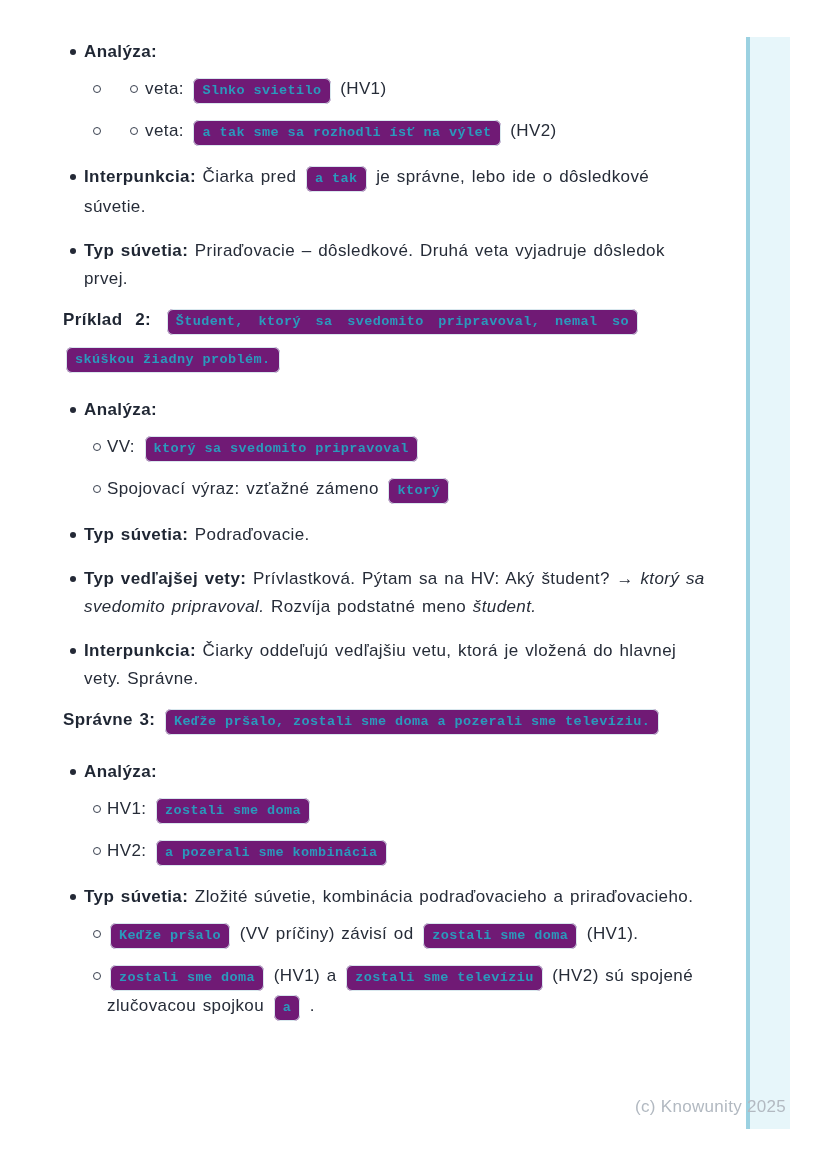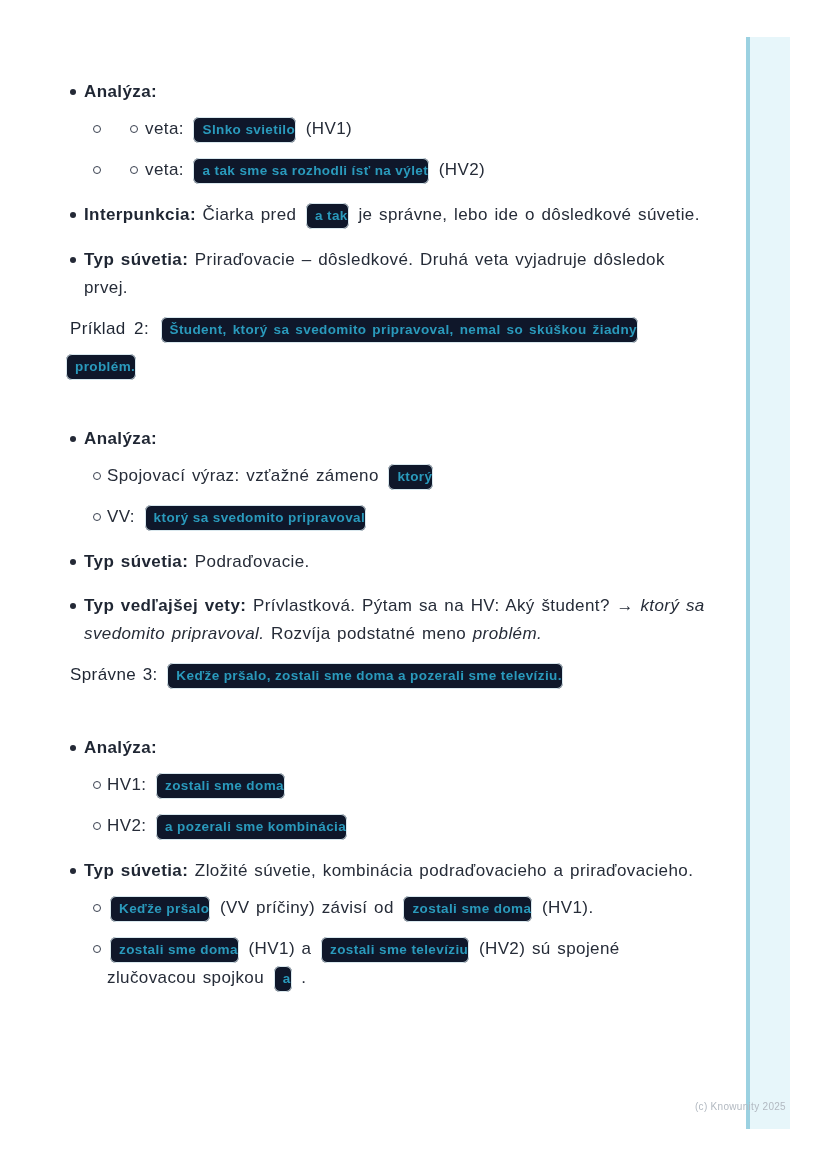--- a/index.html
+++ b/index.html
@@ -16,66 +16,66 @@
     line-height:28px;
   }
   .content{
     position:absolute;
     left:63px;top:38px;
     width:650px;
   }
   .b{font-weight:700;color:#1f2633;}
   .i{font-style:italic;}
   .row{position:relative;margin:0 0 9px 0;}
-  .row.l1{padding-left:21px;margin-top:40px;}
+  .row.l1{padding-left:21px;}
   .row.l2{padding-left:44px;margin-bottom:12px;}
   .row.l2.dbl{padding-left:82px;}
   .row.mt{margin-top:16px;}
   .dot{
     position:absolute;left:7px;top:11px;
     width:6px;height:6px;border-radius:50%;
     background:#242936;
   }
   .circ{
     position:absolute;left:30px;top:10px;
     width:6px;height:6px;border-radius:50%;
     border:1.6px solid #3a4150;background:transparent;
   }
   .circ.c2{left:67px;}
   .chip{
-    font-family:Liberation Sans, sans-serif;
+    font-family:Liberation Mono, monospace;
     font-weight:700;
     font-size:13.5px;
     letter-spacing:0.4px;
     word-spacing:0;
     color:#2a9abc;
-    background:#0f172a;
+    background:#701a75;
     border:1px solid #d9e8ee;
     border-radius:6px;
-    padding:4px 0 5px 8px;
+    padding:4px 8px 5px 8px;
     margin:0 3px;
     white-space:nowrap;
     -webkit-box-decoration-break:clone;
     box-decoration-break:clone;
   }
   .chip.wrap{white-space:normal;}
   .ex{margin:8px 0 18px 0;line-height:36px;}
-  .ex .exlabel{font-weight:400;color:#1f2633;margin-left:7px;}
+  .ex .exlabel{font-weight:700;color:#1f2633;}
   .ex2{width:578px;text-align:justify;}
   .accent-bar{
     position:absolute;
     top:37px;right:38px;
     width:40px;height:1092px;
     background:#e7f6fa;
     border-left:4px solid #9bd1e1;
   }
   .watermark{
     position:absolute;
     top:1100px;right:42px;
-    font-size:10px;
+    font-size:17px;
     letter-spacing:0.3px;
     word-spacing:0;
     color:#b2b9c1;
     z-index:5;
     line-height:14px;
   }
 </style>
 </head>
 <body>
 
@@ -123,45 +123,50 @@
   </p>
 
   <div class="row l1">
     <span class="dot"></span>
     <span class="b">Analýza:</span>
   </div>
 
 
   <div class="row l2">
     <span class="circ"></span>
+    <span>VV:</span>
+    <code class="chip">ktorý sa svedomito pripravoval</code>
+  </div>
+
+  <div class="row l2">
+    <span class="circ"></span>
     <span>Spojovací výraz: vzťažné zámeno</span>
     <code class="chip">ktorý</code>
-  </div>
-
-  <div class="row l2">
-    <span class="circ"></span>
-    <span>VV:</span>
-    <code class="chip">ktorý sa svedomito pripravoval</code>
   </div>
 
   <div class="row l1 mt">
     <span class="dot"></span>
     <span class="b">Typ súvetia:</span>
     <span>Podraďovacie.</span>
   </div>
 
   <div class="row l1 mt">
     <span class="dot"></span>
     <span class="b">Typ vedľajšej vety:</span>
     <span>Prívlastková. Pýtam sa na HV: Aký študent? →</span>
     <span class="i">ktorý sa svedomito pripravoval.</span>
     <span>Rozvíja podstatné meno</span>
-    <span class="i">problém.</span>
-  </div>
-
+    <span class="i">študent.</span>
+  </div>
+
+  <div class="row l1 mt">
+    <span class="dot"></span>
+    <span class="b">Interpunkcia:</span>
+    <span>Čiarky oddeľujú vedľajšiu vetu, ktorá je vložená do hlavnej vety. Správne.</span>
+  </div>
 
   <p class="ex">
     <span class="exlabel">Správne 3:</span>
     <code class="chip wrap">Keďže pršalo, zostali sme doma a pozerali sme televíziu.</code>
   </p>
 
   <div class="row l1">
     <span class="dot"></span>
     <span class="b">Analýza:</span>
   </div>

